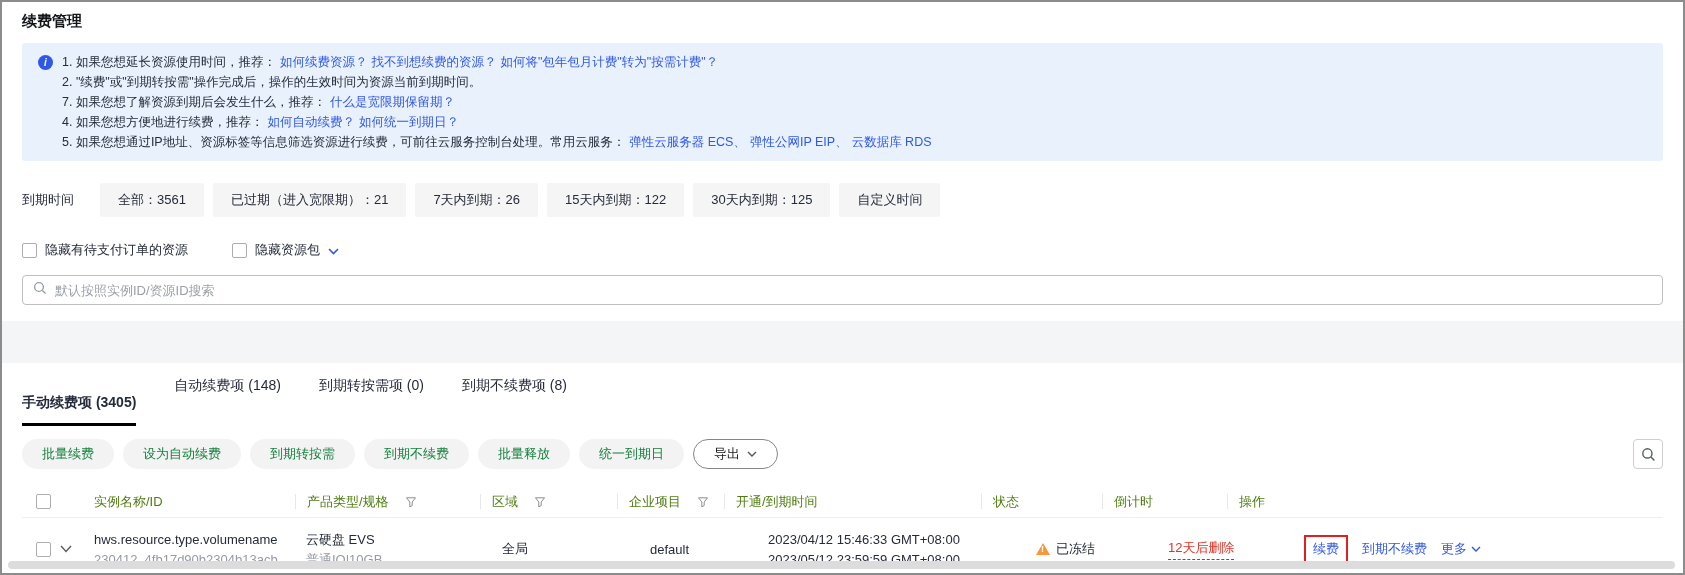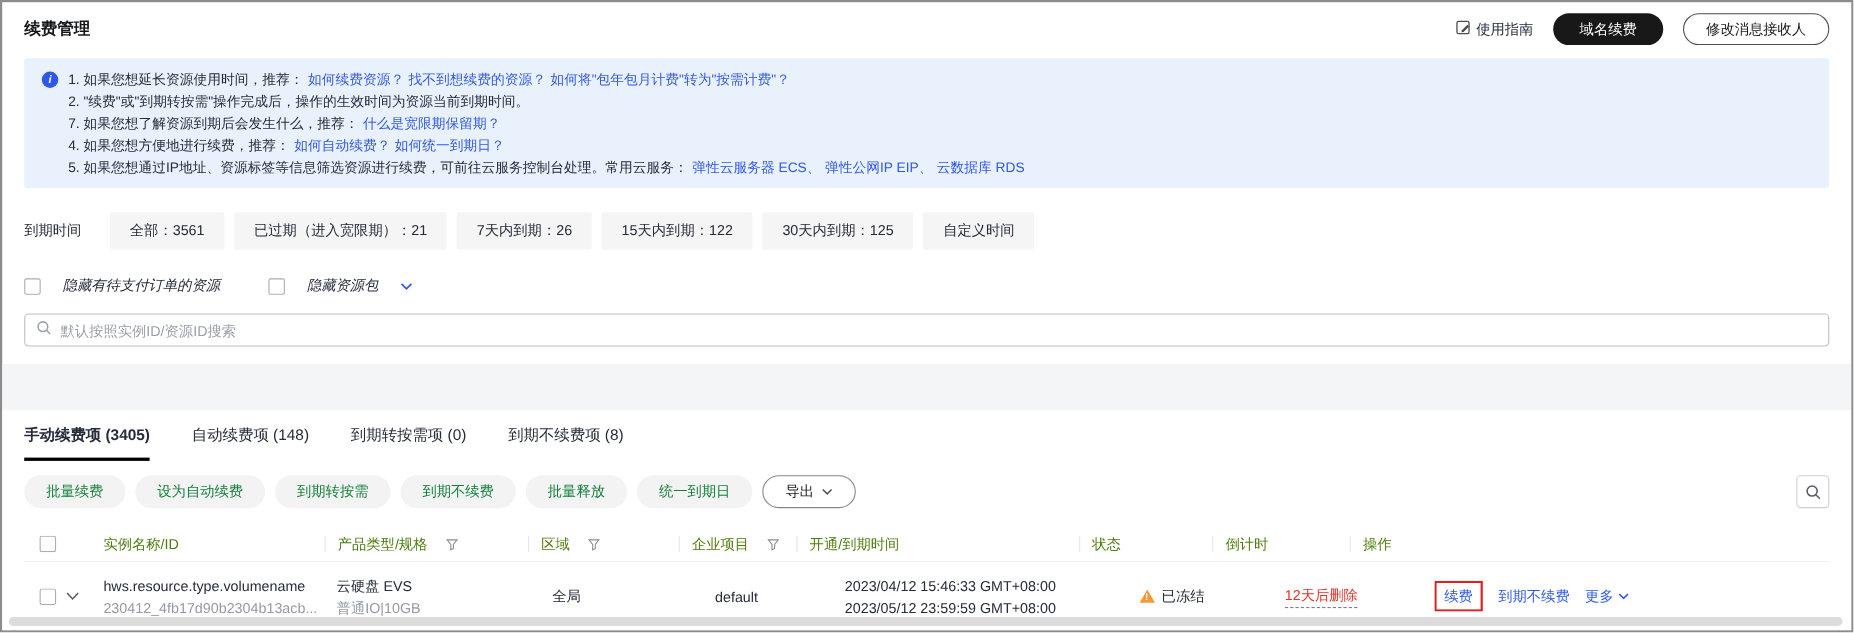--- a/index.html
+++ b/index.html
@@ -24,36 +24,36 @@
              font-size:10px; font-weight:bold; display:flex; align-items:center; justify-content:center; font-style:italic; }
 
   
   .filter-row { display:flex; align-items:center; margin:22px 20px 0; }
   .filter-label { font-size:13px; margin-right:26px; white-space:nowrap; }
   .chips { display:flex; gap:9px; }
   .chip { background:#f5f5f5; border:none; border-radius:2px; padding:8px 18px; font-size:13px; color:#252b3a; cursor:pointer; white-space:nowrap; font-family:inherit; }
 
   
   .cb-row { display:flex; align-items:center; gap:44px; margin:24px 20px 0; }
-  .cb-group { display:flex; align-items:center; gap:20px; cursor:pointer;font-style:italic; }
+  .cb-group { display:flex; align-items:center; gap:8px; cursor:pointer; }
   .cbx { width:15px; height:15px; border:1px solid #adadad; border-radius:2px; background:#fff; display:inline-block; }
   .cb-label { font-size:13px; color:#252b3a; }
 
   
   .searchbar { display:flex; align-items:center; gap:8px; margin:16px 20px 0; height:30px; border:1px solid #bfbfbf; border-radius:4px; padding:0 10px; background:#fff; }
   .searchbar input { border:none; outline:none; flex:1; font-size:13px; color:#252b3a; font-family:inherit; background:transparent; }
   .searchbar input::placeholder { color:#9a9fa8; }
 
   .band { height:42px; background:#f4f5f7; margin-top:16px; }
 
   
   .card { background:#fff; padding:14px 20px 0; }
   .tabs { display:flex; gap:38px; }
   .tab { font-size:14px; color:#252b3a; padding-bottom:11px; cursor:pointer; white-space:nowrap; }
-  .tab.active { font-weight:bold; border-bottom:3px solid #000; }
+  .tab.active { font-weight:bold; border-bottom:3px solid #000;margin-top:17px; }
 
   .toolbar { display:flex; align-items:center; gap:9px; margin-top:13px; }
   .pill { height:30px; border-radius:15px; padding:0 20px; font-size:13px; border:none; cursor:pointer; font-family:inherit; white-space:nowrap; }
   .pill.disabled { background:#f3f3f3; color:#15803d; cursor:default; }
   .pill.export { background:#fff; border:1px solid #868686; color:#181818; display:flex; align-items:center; gap:7px; }
   .icon-btn { margin-left:auto; width:30px; height:30px; border:1px solid #cfcfcf; border-radius:4px; background:#fff; display:flex; align-items:center; justify-content:center; cursor:pointer; }
 
   
   .table { margin-top:17px; }
   .thead { display:flex; align-items:center; height:32px; border-bottom:1px solid #eceff3; font-size:13px; color:#4d7c0f; }
@@ -85,33 +85,20 @@
   .hscroll-track { position:absolute; left:6px; right:8px; bottom:4px; height:8px; }
   .hscroll { width:100%; height:8px; border-radius:4px; background:#dcdcdc; }
 </style>
 </head>
 <body>
 
 <div class="frame">
 
   <div class="topbar">
     <div class="page-title">续费管理</div>
-    <div class="topbar-right">
-      <a class="guide">
-        <span>
-          <svg width="14" height="14" viewBox="0 0 14 14">
-              <rect x="1.5" y="1.5" width="11" height="11" rx="1.5" fill="none" stroke="#4e4e4e" stroke-width="1.2"></rect>
-              <path d="M6 9.5 L11 4.5 L12.5 6 L7.5 11 L5.5 11.3 Z" fill="#4e4e4e"></path>
-            </svg>
-        </span>
-        <span>使用指南</span>
-      </a>
-      <button class="btn-dark">域名续费</button>
-      <button class="btn-outline">修改消息接收人</button>
-    </div>
   </div>
 
   <div class="notice">
     <span class="info-ic">i</span>
     <div class="nline">
       <span>1. 如果您想延长资源使用时间，推荐：</span><a>如何续费资源？</a><a>找不到想续费的资源？</a><a>如何将"包年包月计费"转为"按需计费"？</a>
     </div>
     <div class="nline">
       <span>2. "续费"或"到期转按需"操作完成后，操作的生效时间为资源当前到期时间。</span>
     </div>

